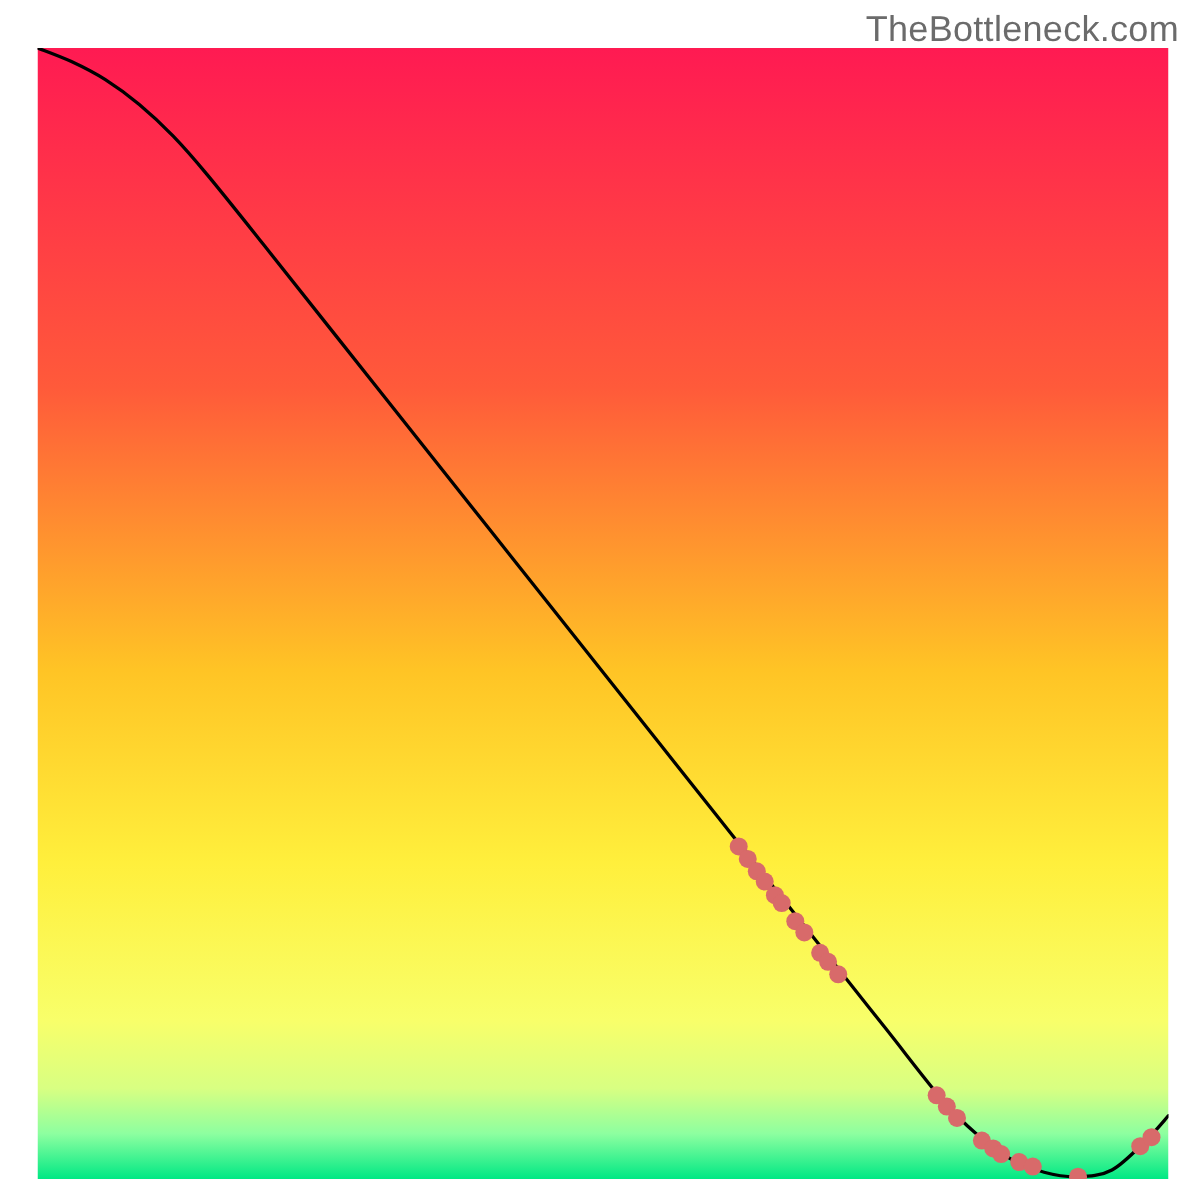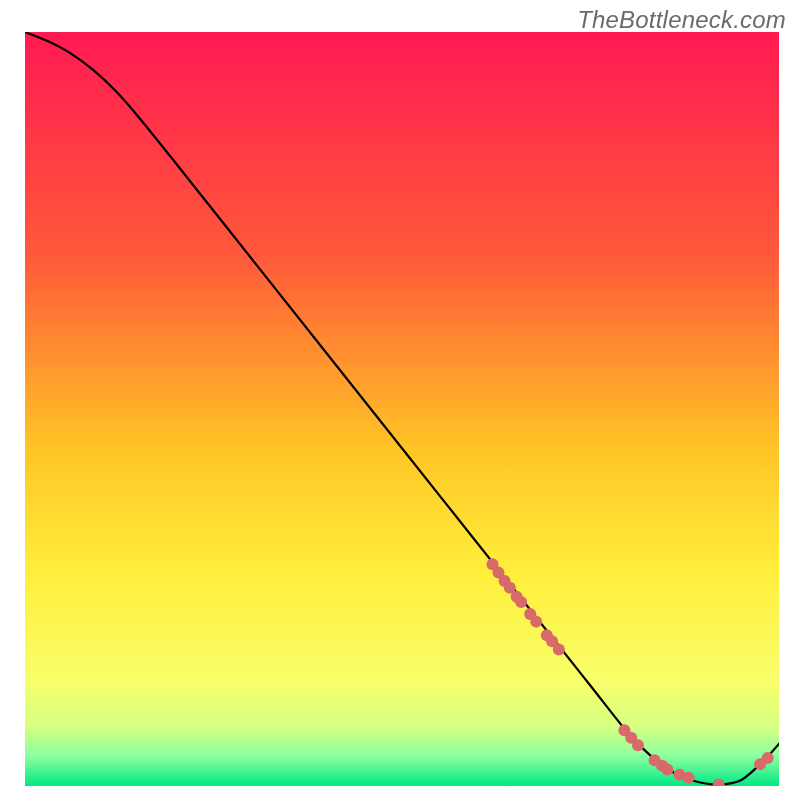--- a/index.html
+++ b/index.html
@@ -1,21 +1,20 @@
 <!DOCTYPE html>
 <html><head>
 <meta charset="utf-8">
 <style>
   * { margin: 0; padding: 0; box-sizing: border-box; }
   html, body { width: 800px; height: 800px; overflow: hidden; background: #fff; }
   .chart-container {
     position: relative;
     width: 800px;
     height: 584px;
-    font-style: italic;
   }
   .watermark {
     position: absolute;
     top: 6px;
     right: 14px;
     font-family: Arial, Helvetica, sans-serif;
     font-size: 24px;
     color: #6b6b6b;
     letter-spacing: 0.2px;
     z-index: 5;

